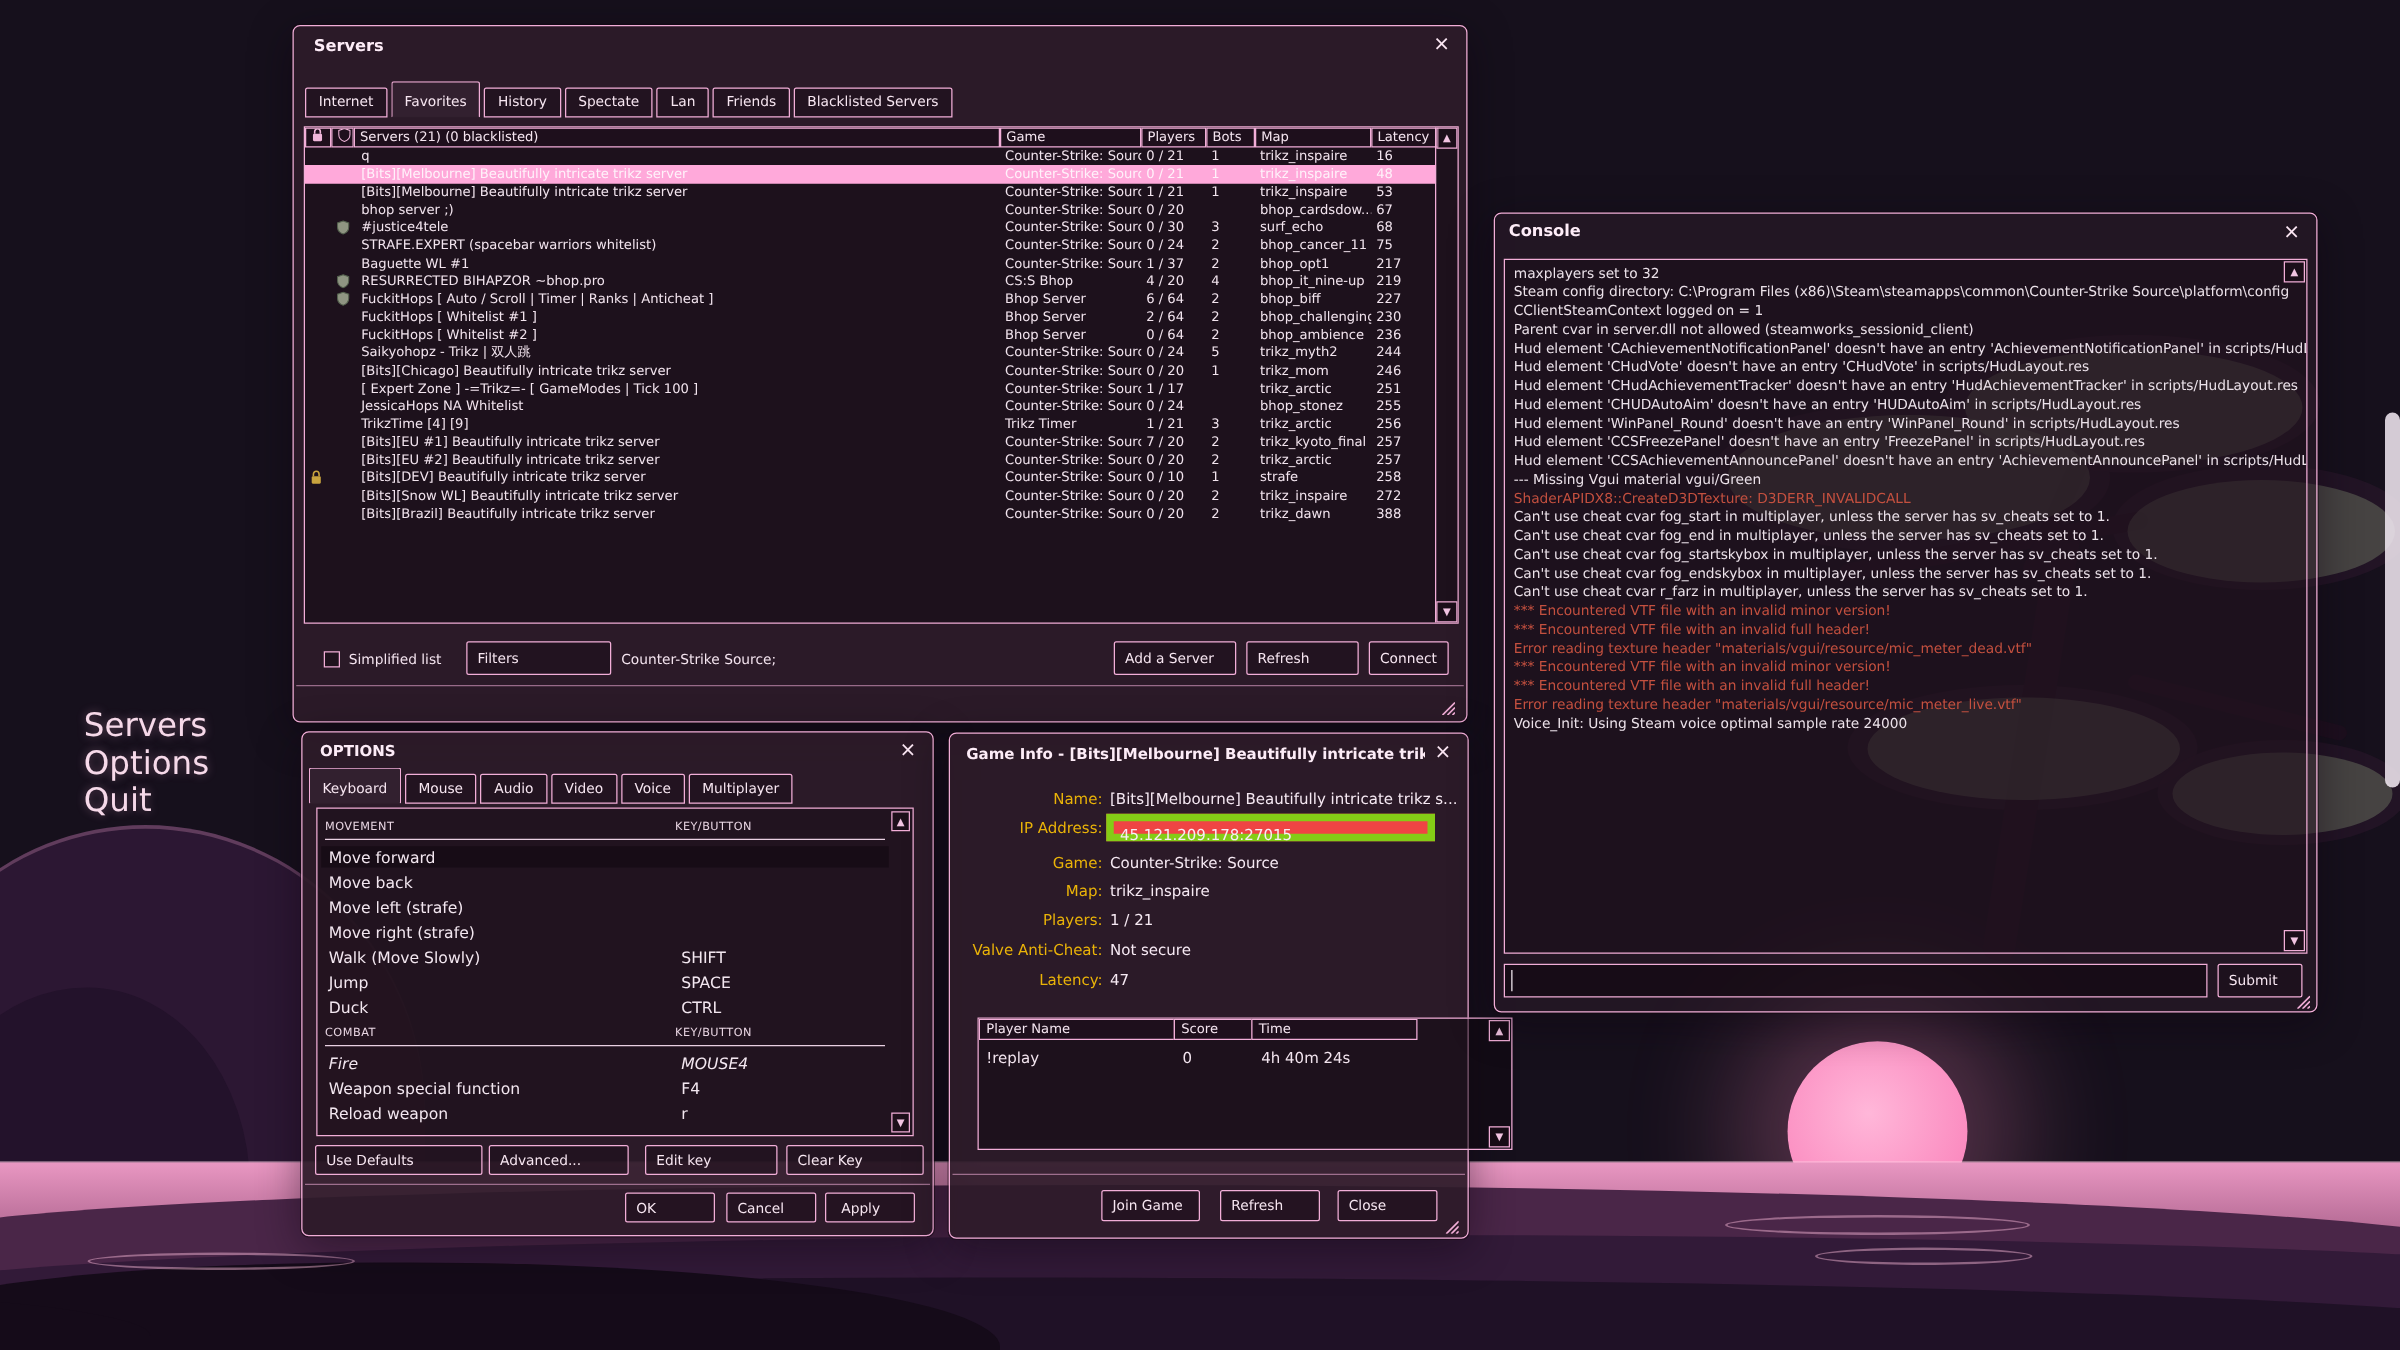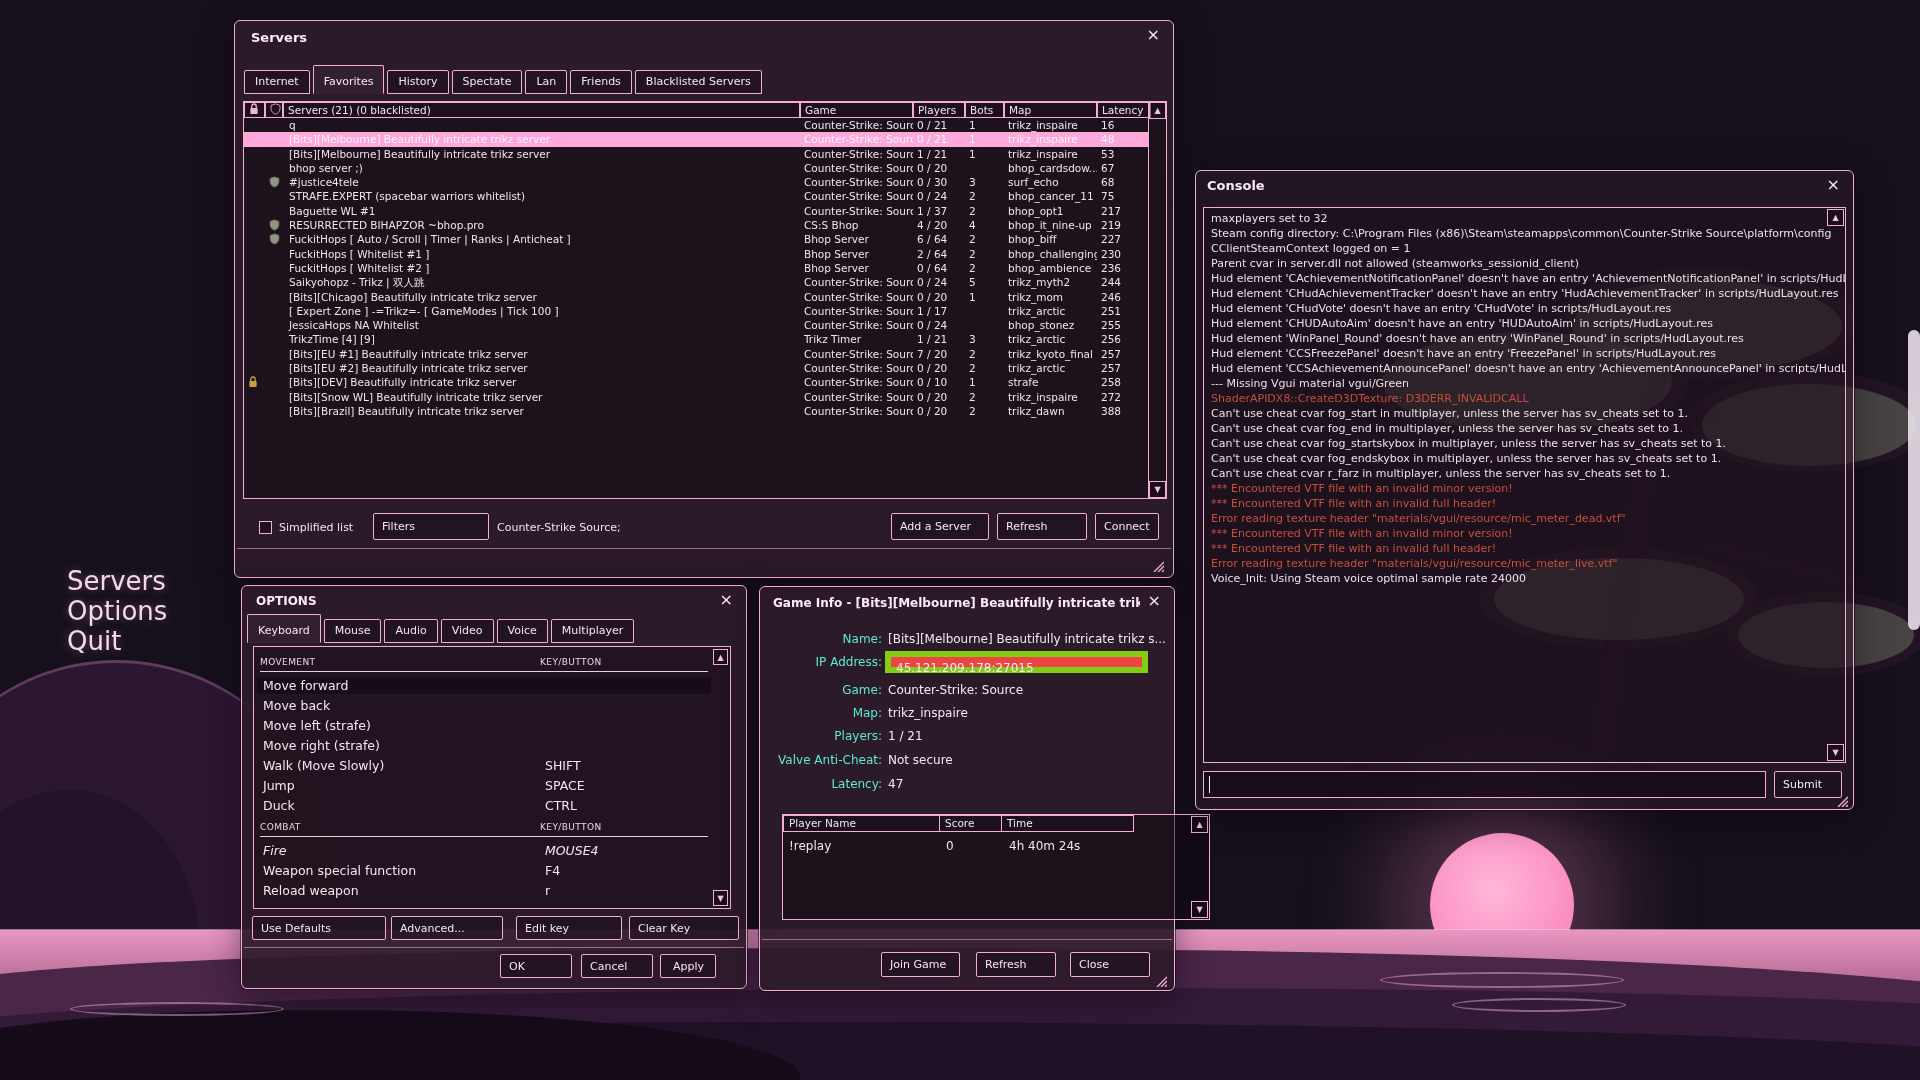--- a/index.html
+++ b/index.html
@@ -92,21 +92,21 @@
   .osec{position:absolute;left:6px;right:22px;font-size:9px;letter-spacing:.4px;color:#e9d6e3;}
   .osec .okey{position:absolute;left:280px;top:0;}
   .oline{position:absolute;left:6px;right:22px;height:1px;background:#e9d0e2;}
   .orow{position:absolute;left:3px;right:19px;height:17px;font-size:12.5px;color:#f3e7f0;
         line-height:17px;}
   .orow.sel{background:#170c16;}
   .orow .oact{position:absolute;left:6px;}
   .orow .okey{position:absolute;left:288px;}
   
   .gi-row{position:absolute;left:0;width:100%;height:16px;font-size:12px;}
-  .gi-lab{position:absolute;left:0;width:122px;text-align:right;color:#5eead4;}
+  .gi-lab{position:absolute;left:0;width:122px;text-align:right;color:#eab308;}
   .gi-val{position:absolute;left:128px;color:#f6e9f3;white-space:nowrap;}
   .gi-input{position:absolute;left:125px;top:64px;width:263px;height:22px;border:6px solid #84cc16;
             background:#ef4444;font-size:12px;line-height:22px;padding-left:5px;box-sizing:border-box;color:#f8ecf5;}
   #gi-table{position:absolute;left:22px;top:227px;width:428px;height:106px;
             border:1px solid #f2aed8;background:rgba(16,7,15,.5);box-sizing:border-box;}
   .gi-th{position:absolute;top:0;height:17px;border:1px solid #f2aed8;background:#1e0f1c;
          font-size:10.5px;color:#f5e5f0;line-height:15px;padding-left:5px;box-sizing:border-box;}
   .gi-cell{position:absolute;top:24px;font-size:12px;color:#f2e4ee;}
   
   #console-win{background:rgba(45,27,41,.55);}
@@ -498,21 +498,21 @@
       <div class="arrowbox" style="right:2px;top:2px;width:13px;height:14px;">▲</div>
       <div class="arrowbox" style="right:2px;bottom:2px;width:13px;height:14px;">▼</div>
     </div>
     <div class="btn" style="left:10px;top:330px;width:134px;height:24px;">Use Defaults</div>
     <div class="btn" style="left:149px;top:330px;width:112px;height:24px;">Advanced...</div>
     <div class="btn" style="left:274px;top:330px;width:106px;height:24px;">Edit key</div>
     <div class="btn" style="left:387px;top:330px;width:110px;height:24px;">Clear Key</div>
     <div class="hline" style="left:2px;right:2px;top:361px;"></div>
     <div class="btn" style="left:258px;top:368px;width:72px;height:24px;">OK</div>
     <div class="btn" style="left:339px;top:368px;width:72px;height:24px;">Cancel</div>
-    <div class="btn" style="left:418px;top:368px;width:56px;height:24px;padding-left:12px;">Apply</div>
+    <div class="btn" style="left:418px;top:368px;width:72px;height:24px;padding-left:12px;">Apply</div>
   </div>
 
   <div class="win" id="gameinfo-win" style="left:759px;top:586px;width:414px;height:403px;">
     <div class="wtitle" style="left:13px;top:9px;font-size:12px;right:34px;overflow:hidden;white-space:nowrap;">Game Info - [Bits][Melbourne] Beautifully intricate trik...</div>
     <div class="xbtn">×</div>
     <div class="gi-row" style="top:45px;">
         <span class="gi-lab">Name:</span>
         <span class="gi-val">[Bits][Melbourne] Beautifully intricate trikz s...</span>
       </div>
     <div class="gi-row" style="top:68px;">
@@ -565,22 +565,22 @@
     <div class="xbtn">×</div>
     <div id="con-log">
       <div class="arrowbox" style="right:1px;top:1px;width:15px;height:15px;position:absolute;">▲</div>
       <div class="arrowbox" style="right:1px;bottom:1px;width:15px;height:15px;position:absolute;">▼</div>
       <div id="con-lines">
           <div class="cline">maxplayers set to 32</div>
           <div class="cline">Steam config directory: C:\Program Files (x86)\Steam\steamapps\common\Counter-Strike Source\platform\config</div>
           <div class="cline">CClientSteamContext logged on = 1</div>
           <div class="cline">Parent cvar in server.dll not allowed (steamworks_sessionid_client)</div>
           <div class="cline">Hud element 'CAchievementNotificationPanel' doesn't have an entry 'AchievementNotificationPanel' in scripts/HudLayout.res</div>
+          <div class="cline">Hud element 'CHudVote' doesn't have an entry 'CHudVote' in scripts/HudLayout.res</div>
           <div class="cline">Hud element 'CHudAchievementTracker' doesn't have an entry 'HudAchievementTracker' in scripts/HudLayout.res</div>
-          <div class="cline">Hud element 'CHudVote' doesn't have an entry 'CHudVote' in scripts/HudLayout.res</div>
           <div class="cline">Hud element 'CHUDAutoAim' doesn't have an entry 'HUDAutoAim' in scripts/HudLayout.res</div>
           <div class="cline">Hud element 'WinPanel_Round' doesn't have an entry 'WinPanel_Round' in scripts/HudLayout.res</div>
           <div class="cline">Hud element 'CCSFreezePanel' doesn't have an entry 'FreezePanel' in scripts/HudLayout.res</div>
           <div class="cline">Hud element 'CCSAchievementAnnouncePanel' doesn't have an entry 'AchievementAnnouncePanel' in scripts/HudLayout.res</div>
           <div class="cline">--- Missing Vgui material vgui/Green</div>
           <div class="cline err">ShaderAPIDX8::CreateD3DTexture: D3DERR_INVALIDCALL</div>
           <div class="cline">Can't use cheat cvar fog_start in multiplayer, unless the server has sv_cheats set to 1.</div>
           <div class="cline">Can't use cheat cvar fog_end in multiplayer, unless the server has sv_cheats set to 1.</div>
           <div class="cline">Can't use cheat cvar fog_startskybox in multiplayer, unless the server has sv_cheats set to 1.</div>
           <div class="cline">Can't use cheat cvar fog_endskybox in multiplayer, unless the server has sv_cheats set to 1.</div>

